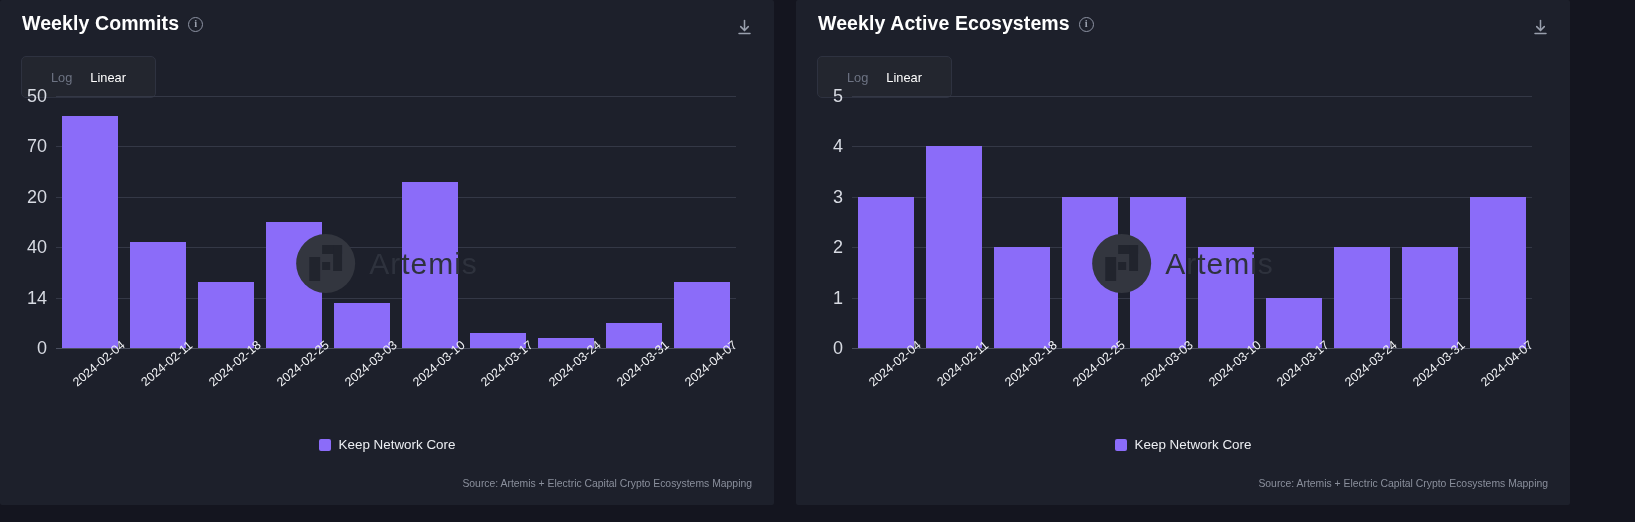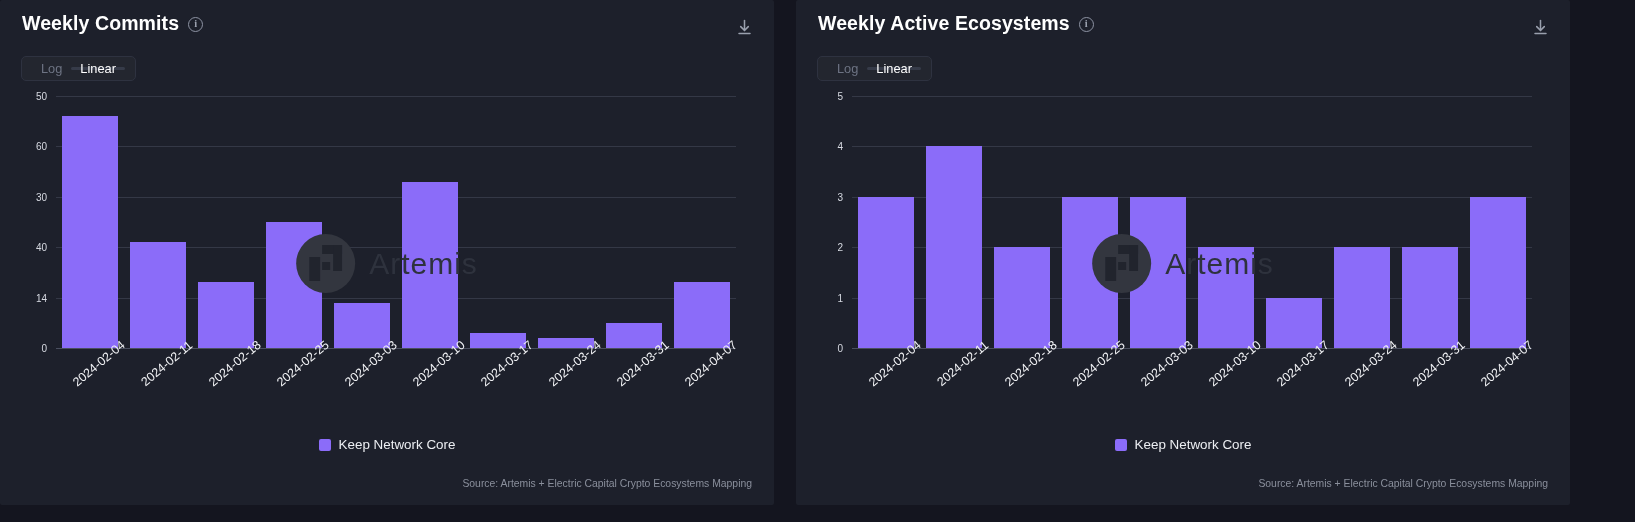--- a/index.html
+++ b/index.html
@@ -39,35 +39,35 @@
     position: absolute; right: 0; top: 3px;
     width: 24px; height: 24px; cursor: pointer;
     display: flex; align-items: center; justify-content: center;
   }
 
   
   .scale-toggle {
     position: absolute; left: 21px; top: 56px;
     display: flex; gap: 0;
     background: #23262f; border: 1px solid #2e3240;
-    border-radius: 5px; padding: 10px; height: 25px;
+    border-radius: 5px; padding: 20px; height: 25px;
   }
   .scale-opt {
     font-size: 12.8px; padding: 0 9px; border-radius: 4px;
     display: flex; align-items: center; cursor: pointer;
     color: #6d7383; background: transparent; white-space: nowrap;
   }
   .scale-opt.active { color: #ffffff; background: #363b49; font-weight: normal; }
 
   
   .plot-wrap { position: absolute; left: 0; top: 96px; width: 100%; height: 252px; }
   .y-axis { position: absolute; left: 0; top: 0; width: 56px; height: 100%; }
   .y-tick {
     position: absolute; right: 9px; transform: translateY(-50%);
-    font-size: 10px; color: #d7dae2; white-space: nowrap;
+    font-size: 18px; color: #d7dae2; white-space: nowrap;
   }
   .grid-area { position: absolute; left: 56px; right: 38px; top: 0; bottom: 0; }
   .grid-line { position: absolute; left: 0; right: 0; height: 1px; background: #343846; }
   .grid-line.base { background: #4a4f5f; }
 
   .bars {
     position: absolute; left: 0; right: 0; bottom: 0; top: 0;
     display: flex; align-items: flex-end; justify-content: space-between;
   }
   .bar-slot { flex: 1 1 0; height: 100%; display: flex; align-items: flex-end; justify-content: center; }
@@ -130,22 +130,22 @@
     <div class="scale-toggle">
       <span class="scale-opt">Log</span>
       <span class="scale-opt active">Linear</span>
     </div>
 
     <div class="plot-wrap">
       <div class="y-axis">
           <div class="y-tick" style="top: 100%;">0</div>
           <div class="y-tick" style="top: 80%;">14</div>
           <div class="y-tick" style="top: 60%;">40</div>
-          <div class="y-tick" style="top: 40%;">30</div>
-          <div class="y-tick" style="top: 20%;">60</div>
+          <div class="y-tick" style="top: 40%;">20</div>
+          <div class="y-tick" style="top: 20%;">70</div>
           <div class="y-tick" style="top: 0%;">50</div>
         </div>
       <div class="grid-area">
         <div class="gridlines">
             <div class="grid-line base" style="top: 100%;"></div>
             <div class="grid-line" style="top: 80%;"></div>
             <div class="grid-line" style="top: 60%;"></div>
             <div class="grid-line" style="top: 40%;"></div>
             <div class="grid-line" style="top: 20%;"></div>
             <div class="grid-line" style="top: 0%;"></div>

